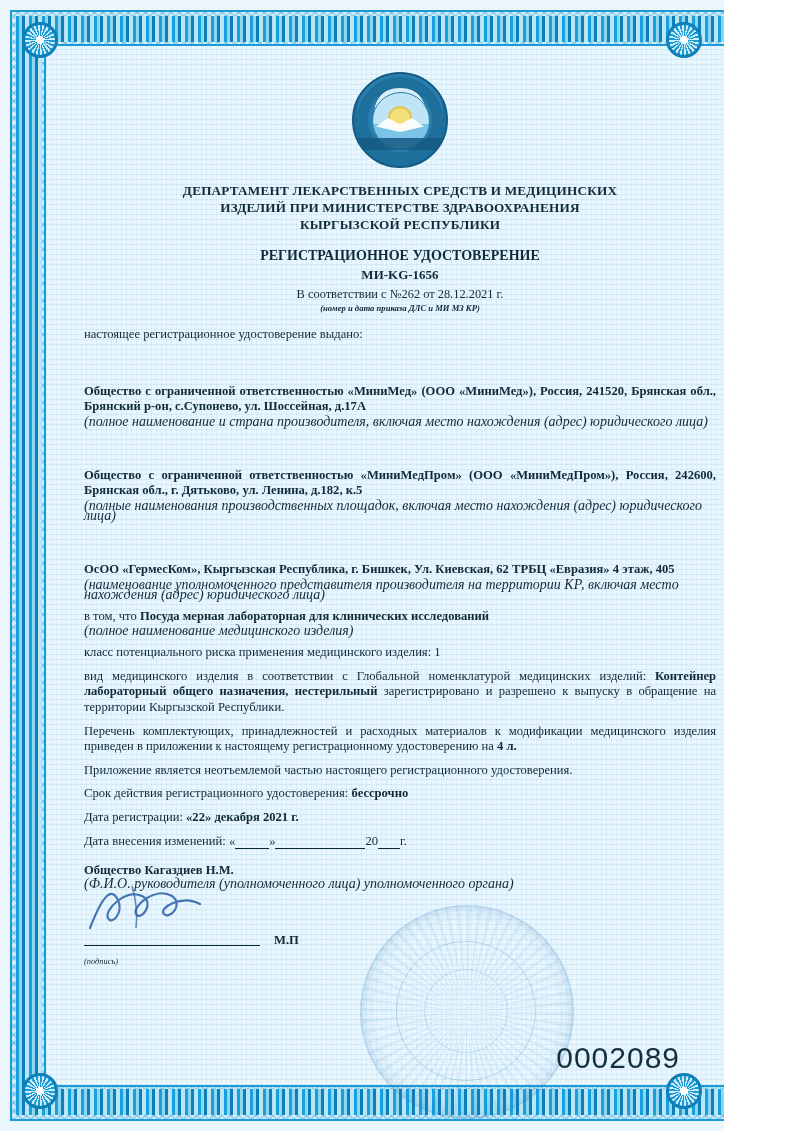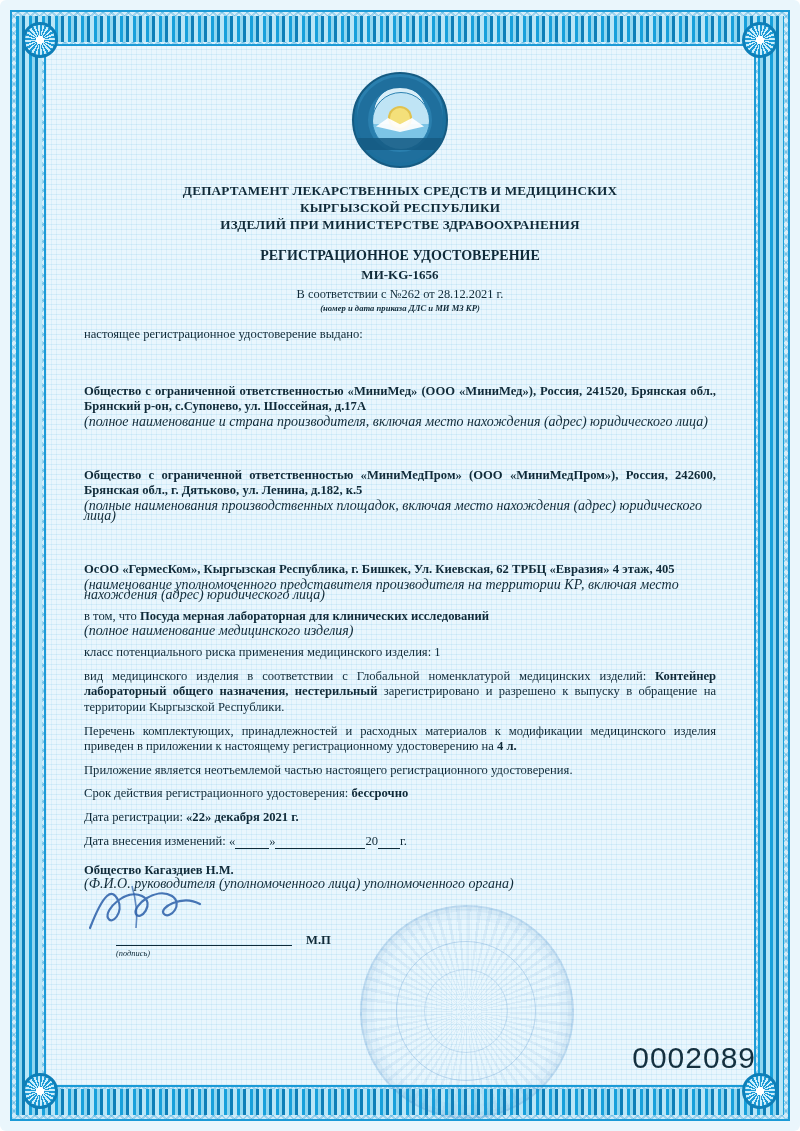--- a/index.html
+++ b/index.html
@@ -5,25 +5,24 @@
   html, body {
     margin: 0;
     padding: 0;
     background: #ffffff;
   }
   body {
     font-family: "Liberation Serif", serif;
   }
   .page {
     position: relative;
-    width: 800px;
+    width: 724px;
     height: 1131px;
     overflow: hidden;
     background: #eaf6fc;
-    border-radius: 6px;
   }
 
   
   .border-outer {
     position: absolute;
     left: 10px; top: 10px;
     width: 780px; height: 1111px;
     box-sizing: border-box;
     border: 2px solid #1b9ad6;
     background:
@@ -201,37 +200,36 @@
     height: 12px;
     vertical-align: bottom;
   }
   .blank.sm { min-width: 34px; }
   .blank.xs { min-width: 22px; }
 
   .sign-row {
     margin-top: 22px;
     position: relative;
     height: 52px;
-    margin-left: 32px;
   }
   .sign-line {
     position: absolute;
     left: 0; top: 34px;
     width: 176px;
     border-bottom: 1px solid #102a38;
   }
   .mp {
     position: absolute;
     left: 190px; top: 22px;
     font-size: 12.6px;
     font-weight: bold;
   }
   .sign-caption {
     position: absolute;
-    left: 0; top: 38px;
+    left: 0; top: 46px;
     font-size: 8.4px;
     font-style: italic;
   }
 
   
   .ink {
     position: absolute;
     left: 86px; top: 882px;
     width: 120px; height: 58px;
     pointer-events: none;
@@ -297,22 +295,22 @@
         <div class="ring-text"></div>
         <div class="inner-disc"></div>
         <div class="sun"></div>
         <div class="wings"></div>
         <div class="band"></div>
       </div>
     </div>
 
     <div class="hdr-title">
       <div>ДЕПАРТАМЕНТ ЛЕКАРСТВЕННЫХ СРЕДСТВ И МЕДИЦИНСКИХ</div>
+      <div>ИЗДЕЛИЙ ПРИ МИНИСТЕРСТВЕ ЗДРАВООХРАНЕНИЯ</div>
       <div>КЫРГЫЗСКОЙ РЕСПУБЛИКИ</div>
-      <div>ИЗДЕЛИЙ ПРИ МИНИСТЕРСТВЕ ЗДРАВООХРАНЕНИЯ</div>
     </div>
 
     <div class="doc-title">РЕГИСТРАЦИОННОЕ УДОСТОВЕРЕНИЕ</div>
     <div class="doc-number">МИ-KG-1656</div>
     <div class="order-line">В соответствии с №262 от 28.12.2021 г.</div>
     <div class="order-caption">(номер и дата приказа ДЛС и МИ МЗ КР)</div>
 
     <p class="body">настоящее регистрационное удостоверение выдано:</p>
 
     <p class="body b">Общество с ограниченной ответственностью «МиниМед» (ООО «МиниМед»), Россия, 241520, Брянская обл., Брянский р-он, с.Супонево, ул. Шоссейная, д.17А</p>

